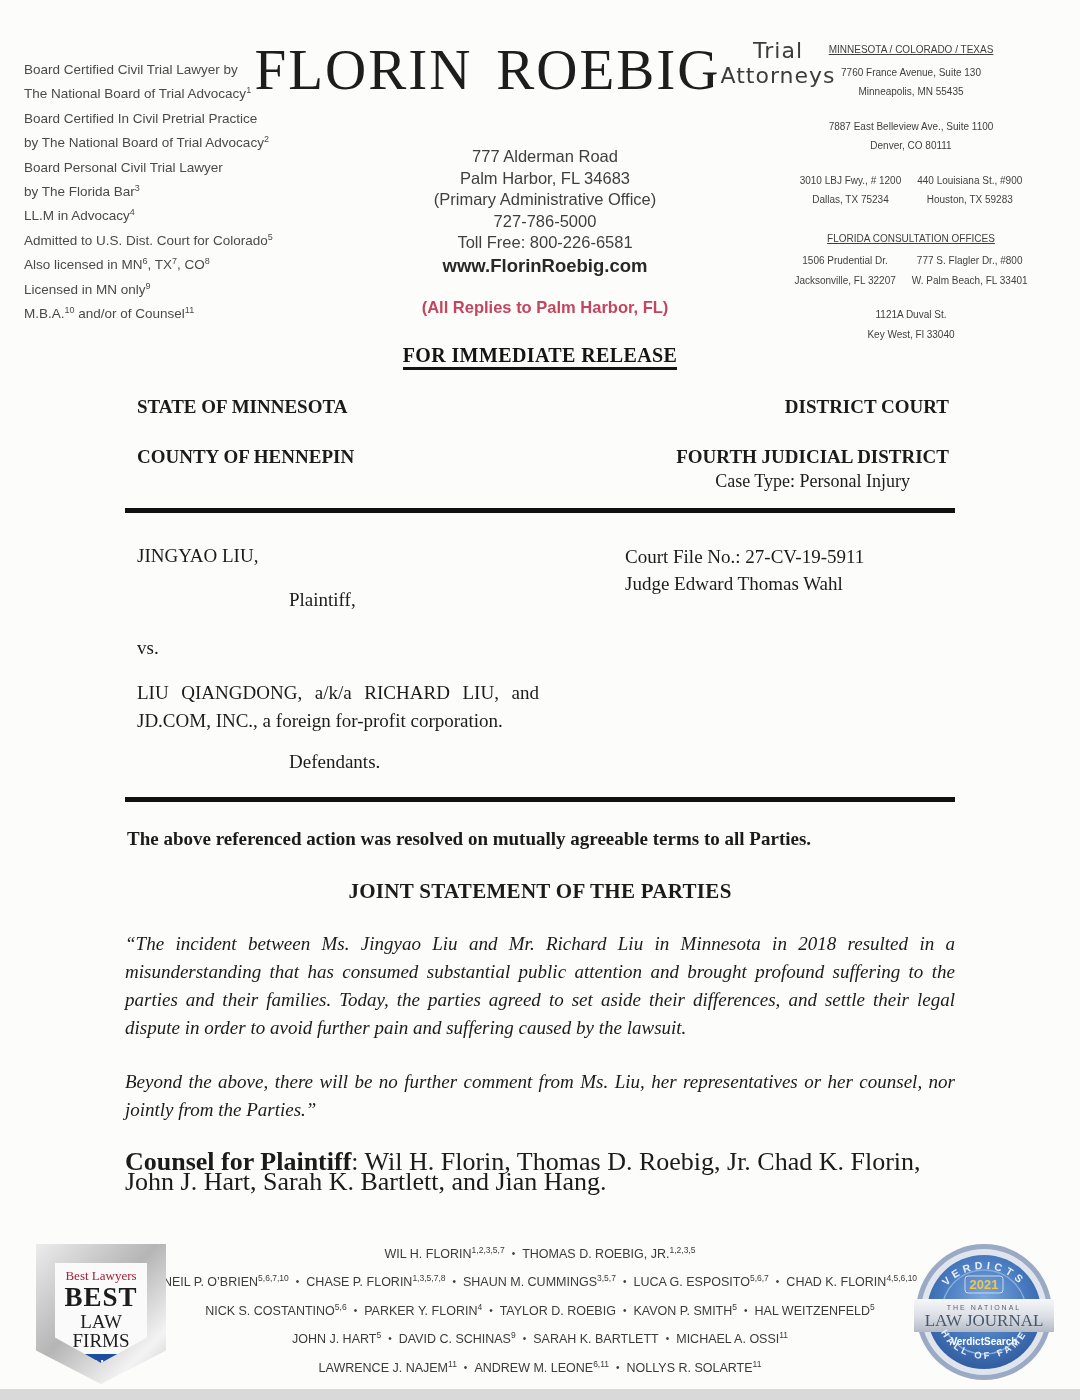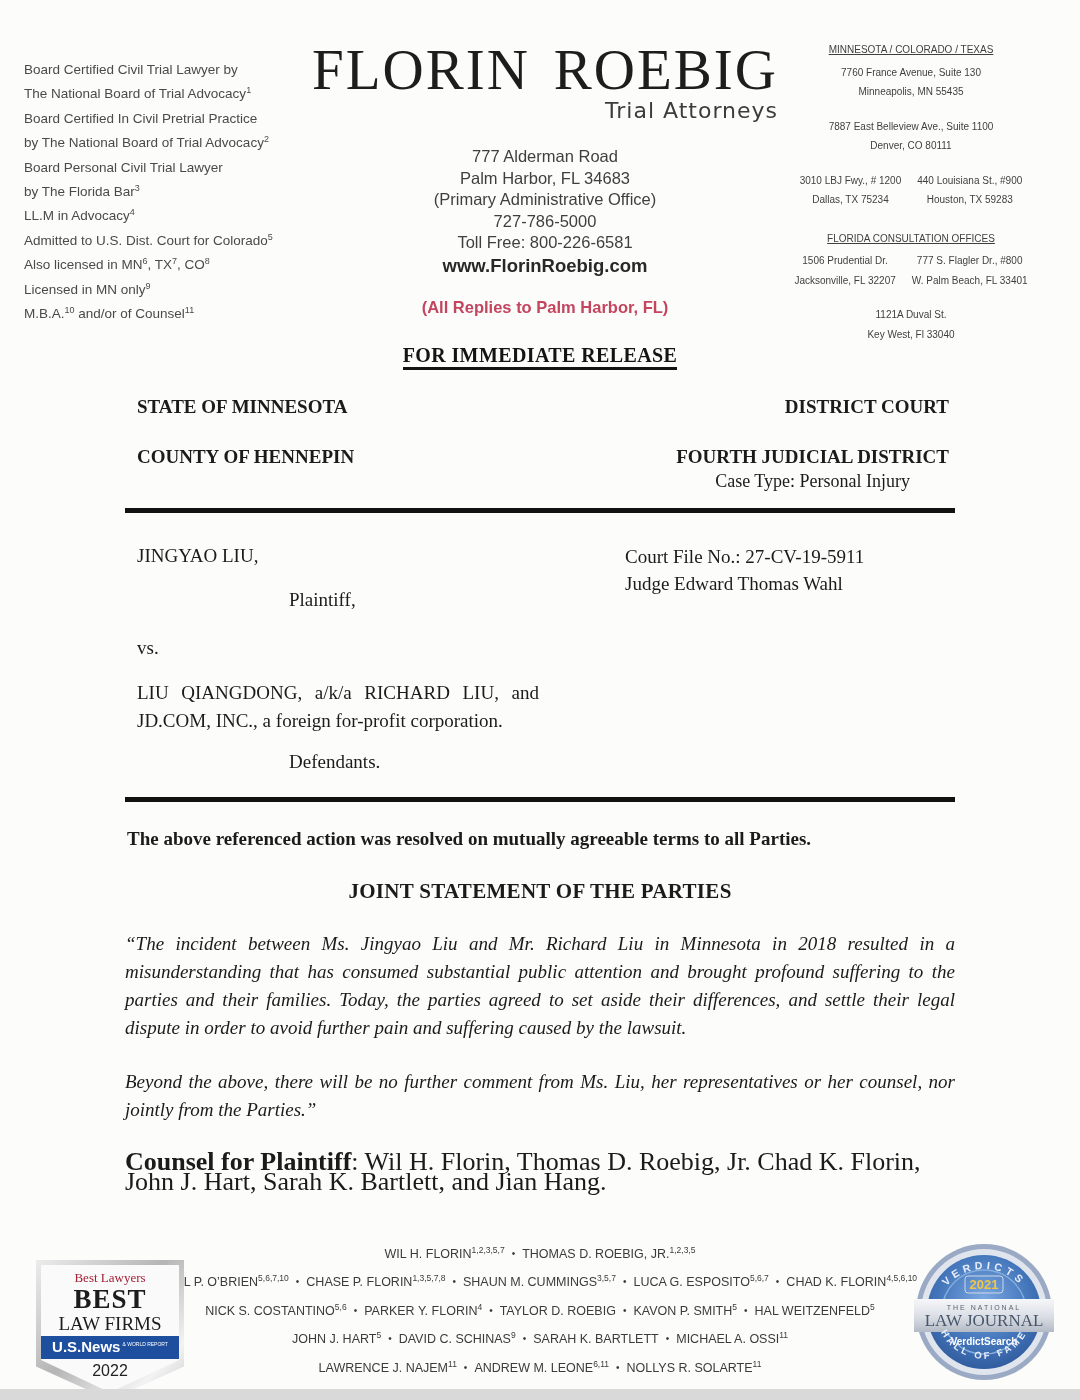--- a/index.html
+++ b/index.html
@@ -6,21 +6,21 @@
   .page{position:relative;width:1080px;height:1400px;background:#fcfcfb;overflow:hidden;
         font-family:"Liberation Sans",sans-serif;color:#2e2e2e;}
 
   
   .lh-left{position:absolute;left:24px;top:58px;width:306px;font-size:13.5px;line-height:24.4px;color:#4a4a4a;}
   .lh-left sup{font-size:9px;line-height:0;}
   .lh-center{position:absolute;left:322px;top:40px;width:446px;text-align:center;}
   .logo{display:flex;justify-content:center;align-items:flex-start;}
   .logo-name{font-family:"Liberation Serif",serif;font-size:57px;line-height:1.05;color:#1d1d1d;letter-spacing:2px;}
   .logo-divider{width:5px;height:86px;background:#1d1d1d;margin:6px 12px 0 12px;}
-  .logo-right{display:flex;flex-direction:column;align-items:flex-end;}
+  .logo-right{display:flex;flex-direction:row;align-items:flex-start;}
   .logo-tagline{font-family:"DejaVu Sans",sans-serif;font-size:22px;color:#3c3c3c;letter-spacing:1px;margin-top:-2px;}
   .lh-addr{margin-top:14px;font-size:16.5px;line-height:21.5px;color:#3f3f3f;}
   .lh-website{font-weight:bold;font-size:18.5px;color:#282828;margin-top:1px;}
   .lh-replies{font-weight:bold;font-size:16.5px;margin-top:22px;}
   .lh-right{position:absolute;left:752px;top:40px;width:318px;text-align:center;font-size:10px;line-height:19.5px;color:#3f3f3f;}
   .office-heading{text-decoration:underline;margin-bottom:3px;}
   .office-block{margin-bottom:15px;}
   .office-cols{display:flex;justify-content:center;gap:16px;}
   .office-group2{margin-top:19px;}
 
@@ -51,23 +51,23 @@
 
   
   .footer{position:absolute;left:0;top:1232px;width:1080px;height:168px;}
   .attorneys{padding-top:8px;}
   .attorney-line{text-align:center;font-size:12.5px;color:#3b3b3b;line-height:28.4px;white-space:nowrap;}
   .attorney-line sup{font-size:8.5px;line-height:0;}
   .attorney-line .dot{font-size:10px;margin:0 7px;vertical-align:1px;color:#3b3b3b;}
   .bottom-bar{position:absolute;left:0;bottom:0;width:100%;height:11px;background:#d9d9d9;}
 
   
-  .badge-left{position:absolute;left:36px;top:28px;width:148px;height:140px;
+  .badge-left{position:absolute;left:36px;top:12px;width:130px;height:140px;
     background:linear-gradient(135deg,#ececec,#b5b5b5 45%,#f3f3f3 80%,#c9c9c9);
-    clip-path:polygon(0 0,100% 0,100% 76%,50% 100%,0 76%);padding:5px;box-sizing:border-box;}
+    clip-path:polygon(0 0,100% 0,100% 76%,50% 100%,0 76%);padding:19px;box-sizing:border-box;}
   .blf-inner{width:100%;height:100%;background:#fafafa;clip-path:polygon(0 0,100% 0,100% 73%,50% 98%,0 73%);
     text-align:center;font-family:"Liberation Serif",serif;box-sizing:border-box;}
   .blf-bl{font-size:13px;padding-top:5px;}
   .blf-best{font-size:27px;font-weight:bold;color:#1c1c1c;line-height:1.02;letter-spacing:1px;}
   .blf-firms{font-size:19px;color:#1c1c1c;line-height:1.05;}
   .blf-band{margin-top:3px;padding:2px 0 3px 0;}
   .blf-usnews{color:#fff;font-weight:bold;font-family:"Liberation Sans",sans-serif;font-size:15px;}
   .blf-wr{color:#fff;font-size:5px;font-family:"Liberation Sans",sans-serif;vertical-align:6px;margin-left:2px;}
   .blf-year{font-family:"Liberation Sans",sans-serif;font-size:16px;color:#222;margin-top:3px;}
 

